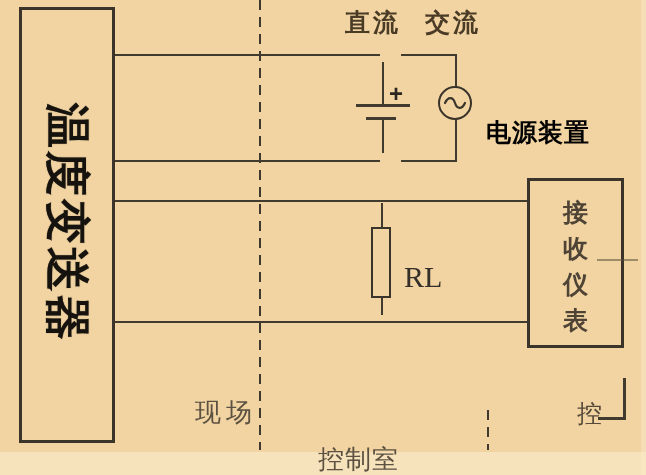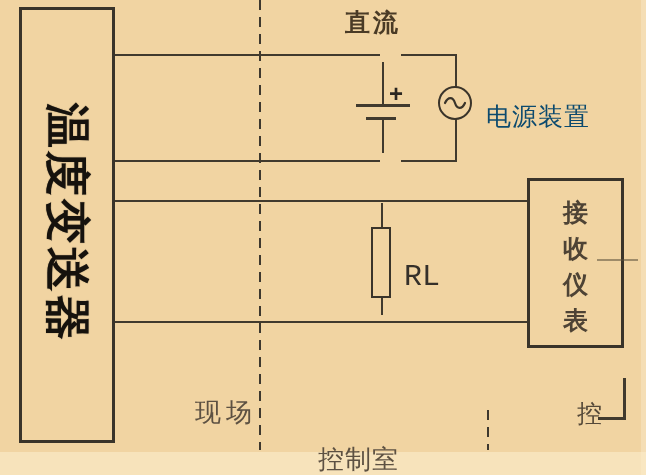--- a/index.html
+++ b/index.html
@@ -64,29 +64,30 @@
 
   <div class="wire vwire" style="left:455px; top:54px; height:34px;"></div>
   <div class="wire vwire" style="left:455px; top:119px; height:43px;"></div>
   <div id="ac-circle">
     <svg width="24" height="14" viewBox="0 0 24 14">
       <path d="M2,7 C5,0.5 10,0.5 12,7 C14,13.5 19,13.5 22,7" fill="none" stroke="#3a342a" stroke-width="2.2" stroke-linecap="round"></path>
     </svg>
   </div>
 
   <div class="lbl cn" style="left:345px; top:6px; font-size:25px; letter-spacing:3px; color:#4a3b26; font-weight:600;text-align:center;">直流</div>
-  <div class="lbl cn" style="left:486px; top:100px; font-size:25px; letter-spacing:1px; color:#0c4a6e; font-weight:400;">电源装置</div>
+  <div class="lbl cn" style="left:425px; top:6px; font-size:25px; letter-spacing:3px; color:#4a3b26; font-weight:600;">交流</div>
+  <div class="lbl cn" style="left:486px; top:116px; font-size:25px; letter-spacing:1px; color:#000000; font-weight:700;">电源装置</div>
 
   <div class="wire hwire" style="left:115px; top:200px; width:413px;"></div>
   <div class="wire hwire" style="left:115px; top:321px; width:413px;"></div>
 
   <div class="wire vwire" style="left:381px; top:203px; height:24px;"></div>
   <div id="resistor-body"></div>
   <div class="wire vwire" style="left:381px; top:298px; height:17px;"></div>
-  <div class="lbl" style="left:404px; top:260px; font-size:30px; color:#35302a; font-family:Liberation Mono, monospace;text-align:right;">RL</div>
+  <div class="lbl" style="left:404px; top:260px; font-size:30px; color:#35302a; font-family:Liberation Serif, serif;text-align:right;">RL</div>
 
   <div class="box" id="receiver-box" style="left:527px; top:178px; width:97px; height:170px;">
     <span class="receiver-char cn">接</span>
     <span class="receiver-char cn">收</span>
     <span class="receiver-char cn">仪</span>
     <span class="receiver-char cn">表</span>
   </div>
 
   <div class="abs" style="left:597px; top:259px; width:41px; height:1.5px; background:rgba(90,78,58,0.55);"></div>
 

